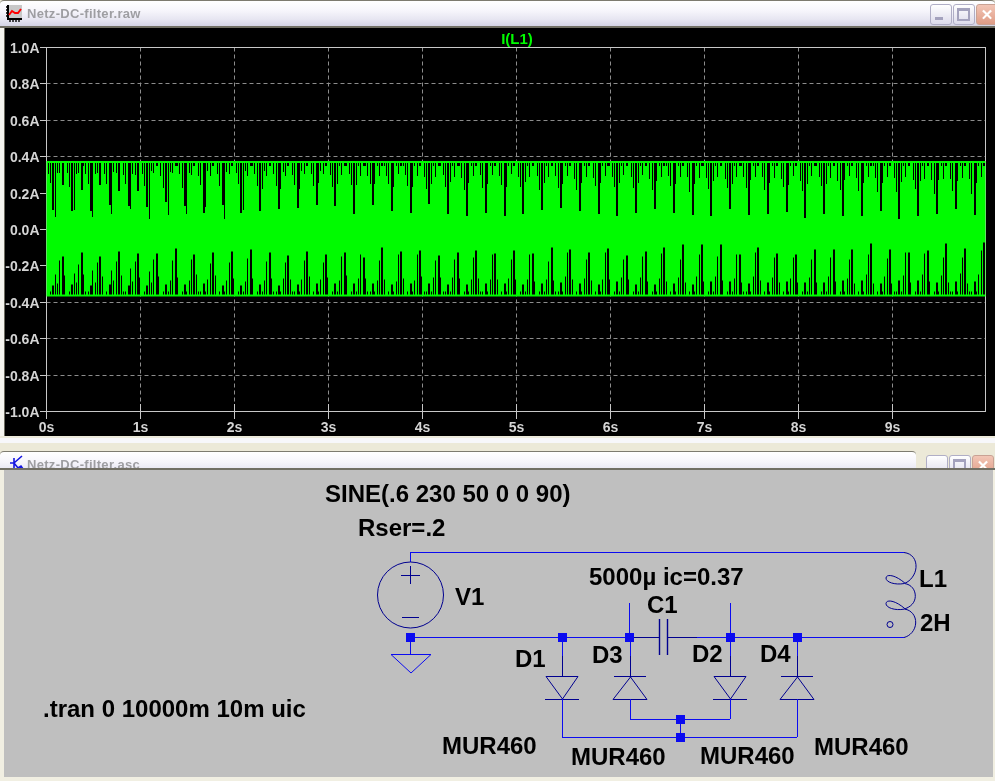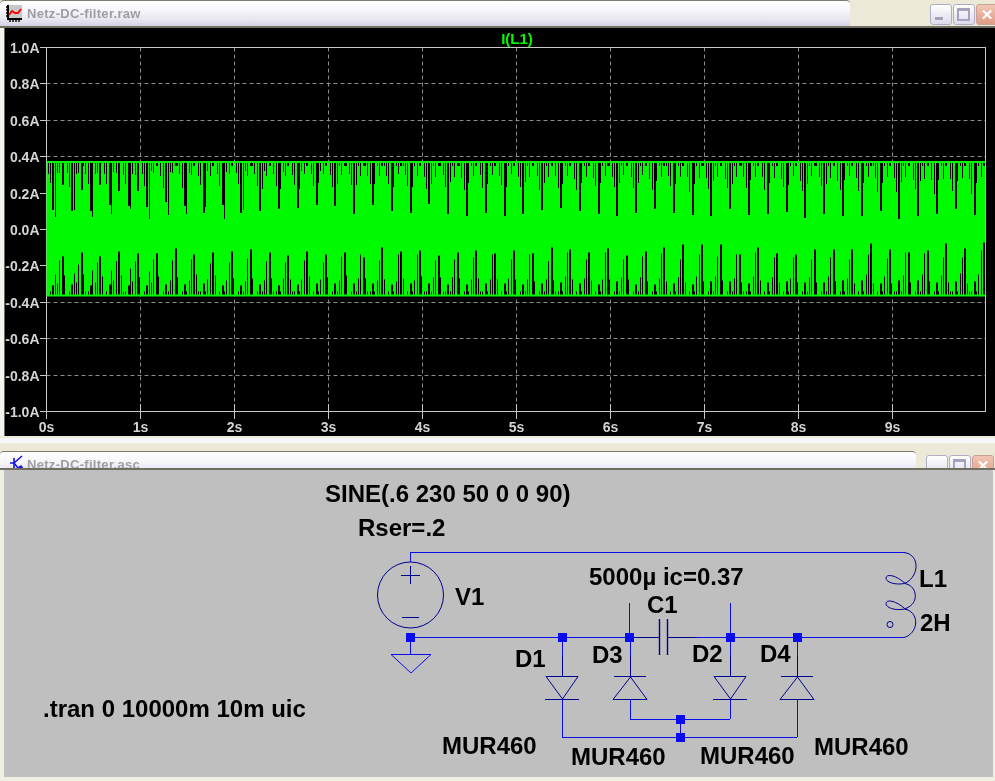--- a/index.html
+++ b/index.html
@@ -1,18 +1,18 @@
 <!DOCTYPE html>
 <html><head><meta charset="utf-8"><style>
 html,body{margin:0;padding:0}
 body{width:995px;height:781px;position:relative;background:#ece9d8;font-family:"Liberation Sans",sans-serif;overflow:hidden}
 </style></head>
 <body>
 
-<div style="position:absolute;left:0;top:0px;width:850px;height:25px;background:linear-gradient(#ffffff,#f6f5fb 40%,#e6e5f1 75%,#d4d3e5);border-top:1px solid #7d7b6f;border-radius:4px 4px 0 0">
+<div style="position:absolute;left:0;top:0px;width:995px;height:25px;background:linear-gradient(#ffffff,#f6f5fb 40%,#e6e5f1 75%,#d4d3e5);border-top:1px solid #7d7b6f;border-radius:4px 4px 0 0">
   <div style="position:absolute;left:5px;top:3px;width:18px;height:18px"><svg width="18" height="18" viewBox="0 0 18 18">
 <rect x="3" y="1" width="14" height="14" fill="#c8c8c8"></rect>
 <path d="M3,1 L3,15 L17,15" stroke="#000" stroke-width="2" fill="none"></path>
 <path d="M1,3 H4 M1,6 H4 M1,9 H4 M1,12 H4 M5,15 V18 M8,15 V18 M11,15 V18 M14,15 V18" stroke="#000" stroke-width="1.4"></path>
 <path d="M4,11 L7,7 L10,9 L13,9 L16,5" stroke="#ff0000" stroke-width="2" fill="none"></path>
 </svg></div>
   <div style="position:absolute;left:27px;top:5px;font-size:13px;font-weight:bold;color:#9e9ea2;letter-spacing:0.3px">Netz-DC-filter.raw</div>
   <div style="position:absolute;left:930px;top:3px;width:20px;height:19px;border:1px solid #b0aec6;border-radius:3px;background:linear-gradient(#ffffff,#dddbeb)">
     <div style="position:absolute;left:4px;bottom:4px;width:8px;height:3px;background:#a4a2bd"></div>
   </div>

